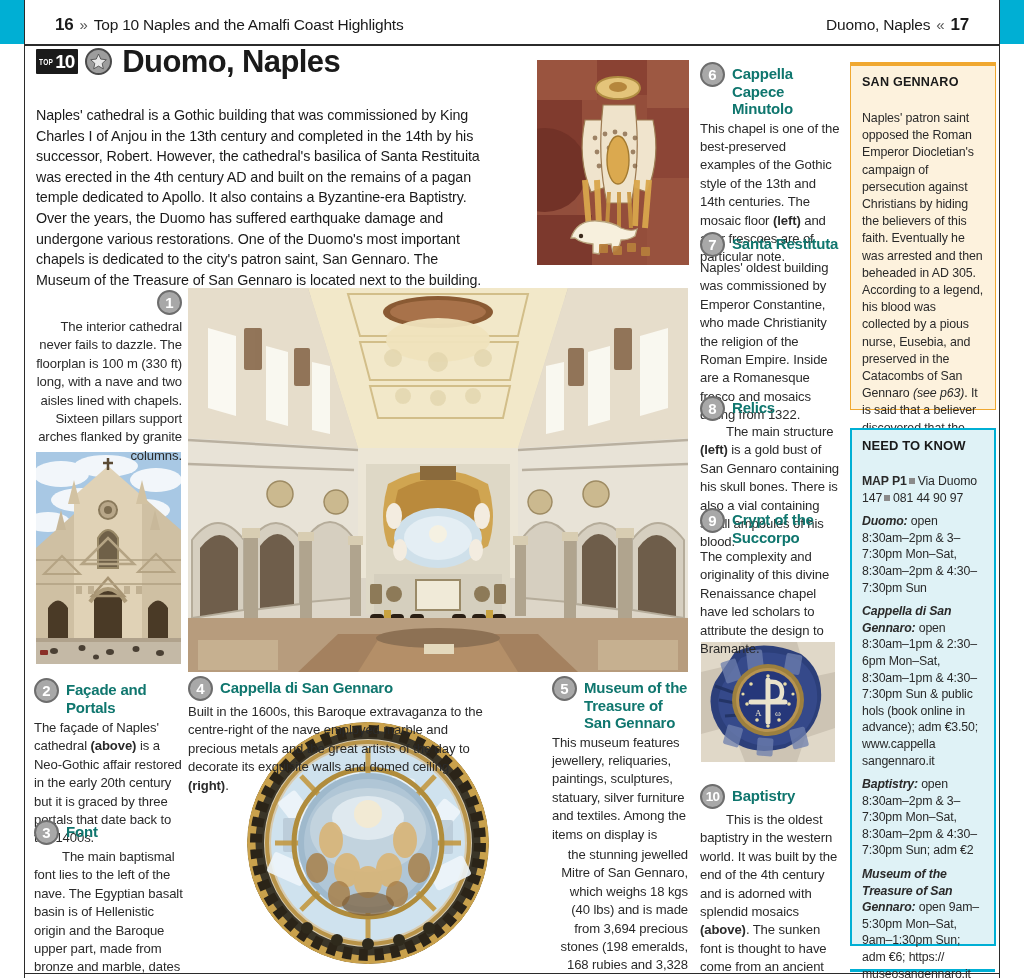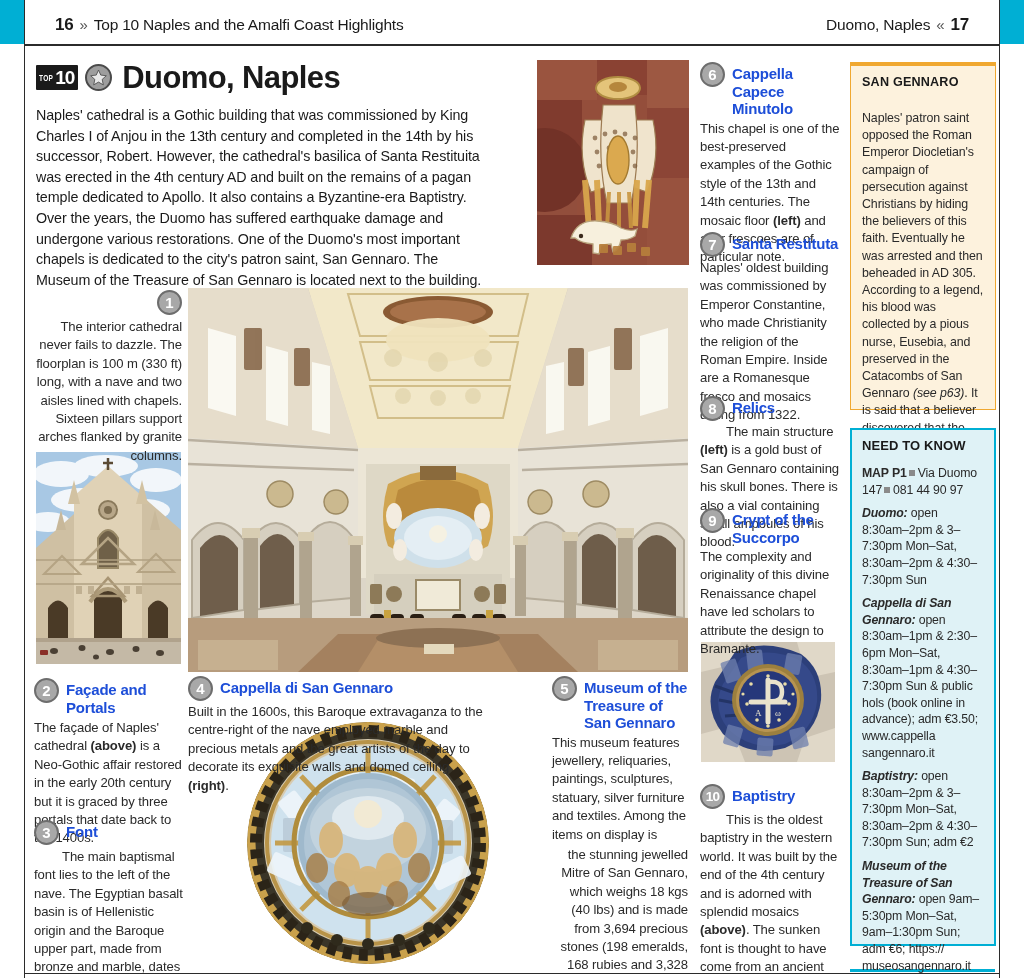--- a/index.html
+++ b/index.html
@@ -33,21 +33,21 @@
   }
   .runhead-left, .runhead-right {
     display:flex; align-items:baseline; gap:6px;
     font-size:15.5px; color:#1a1a1a; letter-spacing:-0.2px;
   }
   .folio { font-weight:bold; font-size:17px; }
   .chev { color:#555; font-size:15px; }
 
   
   .title-row {
-    position:absolute; left:36px; top:62px;
+    position:absolute; left:36px; top:46px;
     display:flex; align-items:center; gap:7px;
   }
   .top10-badge {
     background:#1a1a1a; color:#ffffff;
     display:flex; align-items:center;
     padding:2px 4px 2px 3px; height:25px;
     border-radius:1px;
   }
   .top10-badge .t10-small {
     font-size:6.5px; font-weight:bold; line-height:6px;
@@ -76,21 +76,21 @@
   
   .numb {
     width:25px; height:25px; border-radius:50%;
     background:#a8a8a8; border:2px solid #6d6d6d;
     color:#ffffff; font-weight:bold; font-size:15px;
     display:inline-flex; align-items:center; justify-content:center;
     flex:none; line-height:1;
   }
   .numb.ten { font-size:13.5px; letter-spacing:-0.8px; }
 
-  .hd { font-size:15px; font-weight:bold; color:#1d4ed8; line-height:17.5px; letter-spacing:-0.2px; }
+  .hd { font-size:15px; font-weight:bold; color:#0f766e; line-height:17.5px; letter-spacing:-0.2px; }
   .bodytxt { font-size:13.1px; line-height:18.4px; color:#2a2a2a; letter-spacing:-0.1px; }
 
   
   .item1 { position:absolute; left:34px; top:290px; width:148px; text-align:right; }
   .item1-head { display:flex; align-items:flex-start; justify-content:flex-end; gap:6px; }
   .item1-head .hd { text-align:right; }
   .item1 .bodytxt { margin-top:3px; }
 
   
   .item2 { position:absolute; left:34px; top:678px; width:152px; }
@@ -156,21 +156,21 @@
   }
 
   
   .box-teal {
     position:absolute; left:850px; top:428px; width:146px; height:518px;
     background:#DFF2F6; border:2px solid #00AFD4;
     padding:8px 9px 8px 10px;
   }
   .box-teal h3 {
     font-size:13px; font-weight:bold; color:#1a1a1a;
-    letter-spacing:0.1px; margin-bottom:12px;
+    letter-spacing:0.1px; margin-bottom:20px;
   }
   .box-teal p {
     font-size:12.3px; line-height:16.6px; color:#2a2a2a;
     letter-spacing:-0.15px; margin-bottom:7px;
   }
   .box-teal .maprow { font-weight:bold; }
   .box-teal .maprow .reg { font-weight:normal; }
   .box-teal em { font-style:italic; font-weight:bold;text-align:right; }
   .sqbul {
     display:inline-block; width:6px; height:6px;

